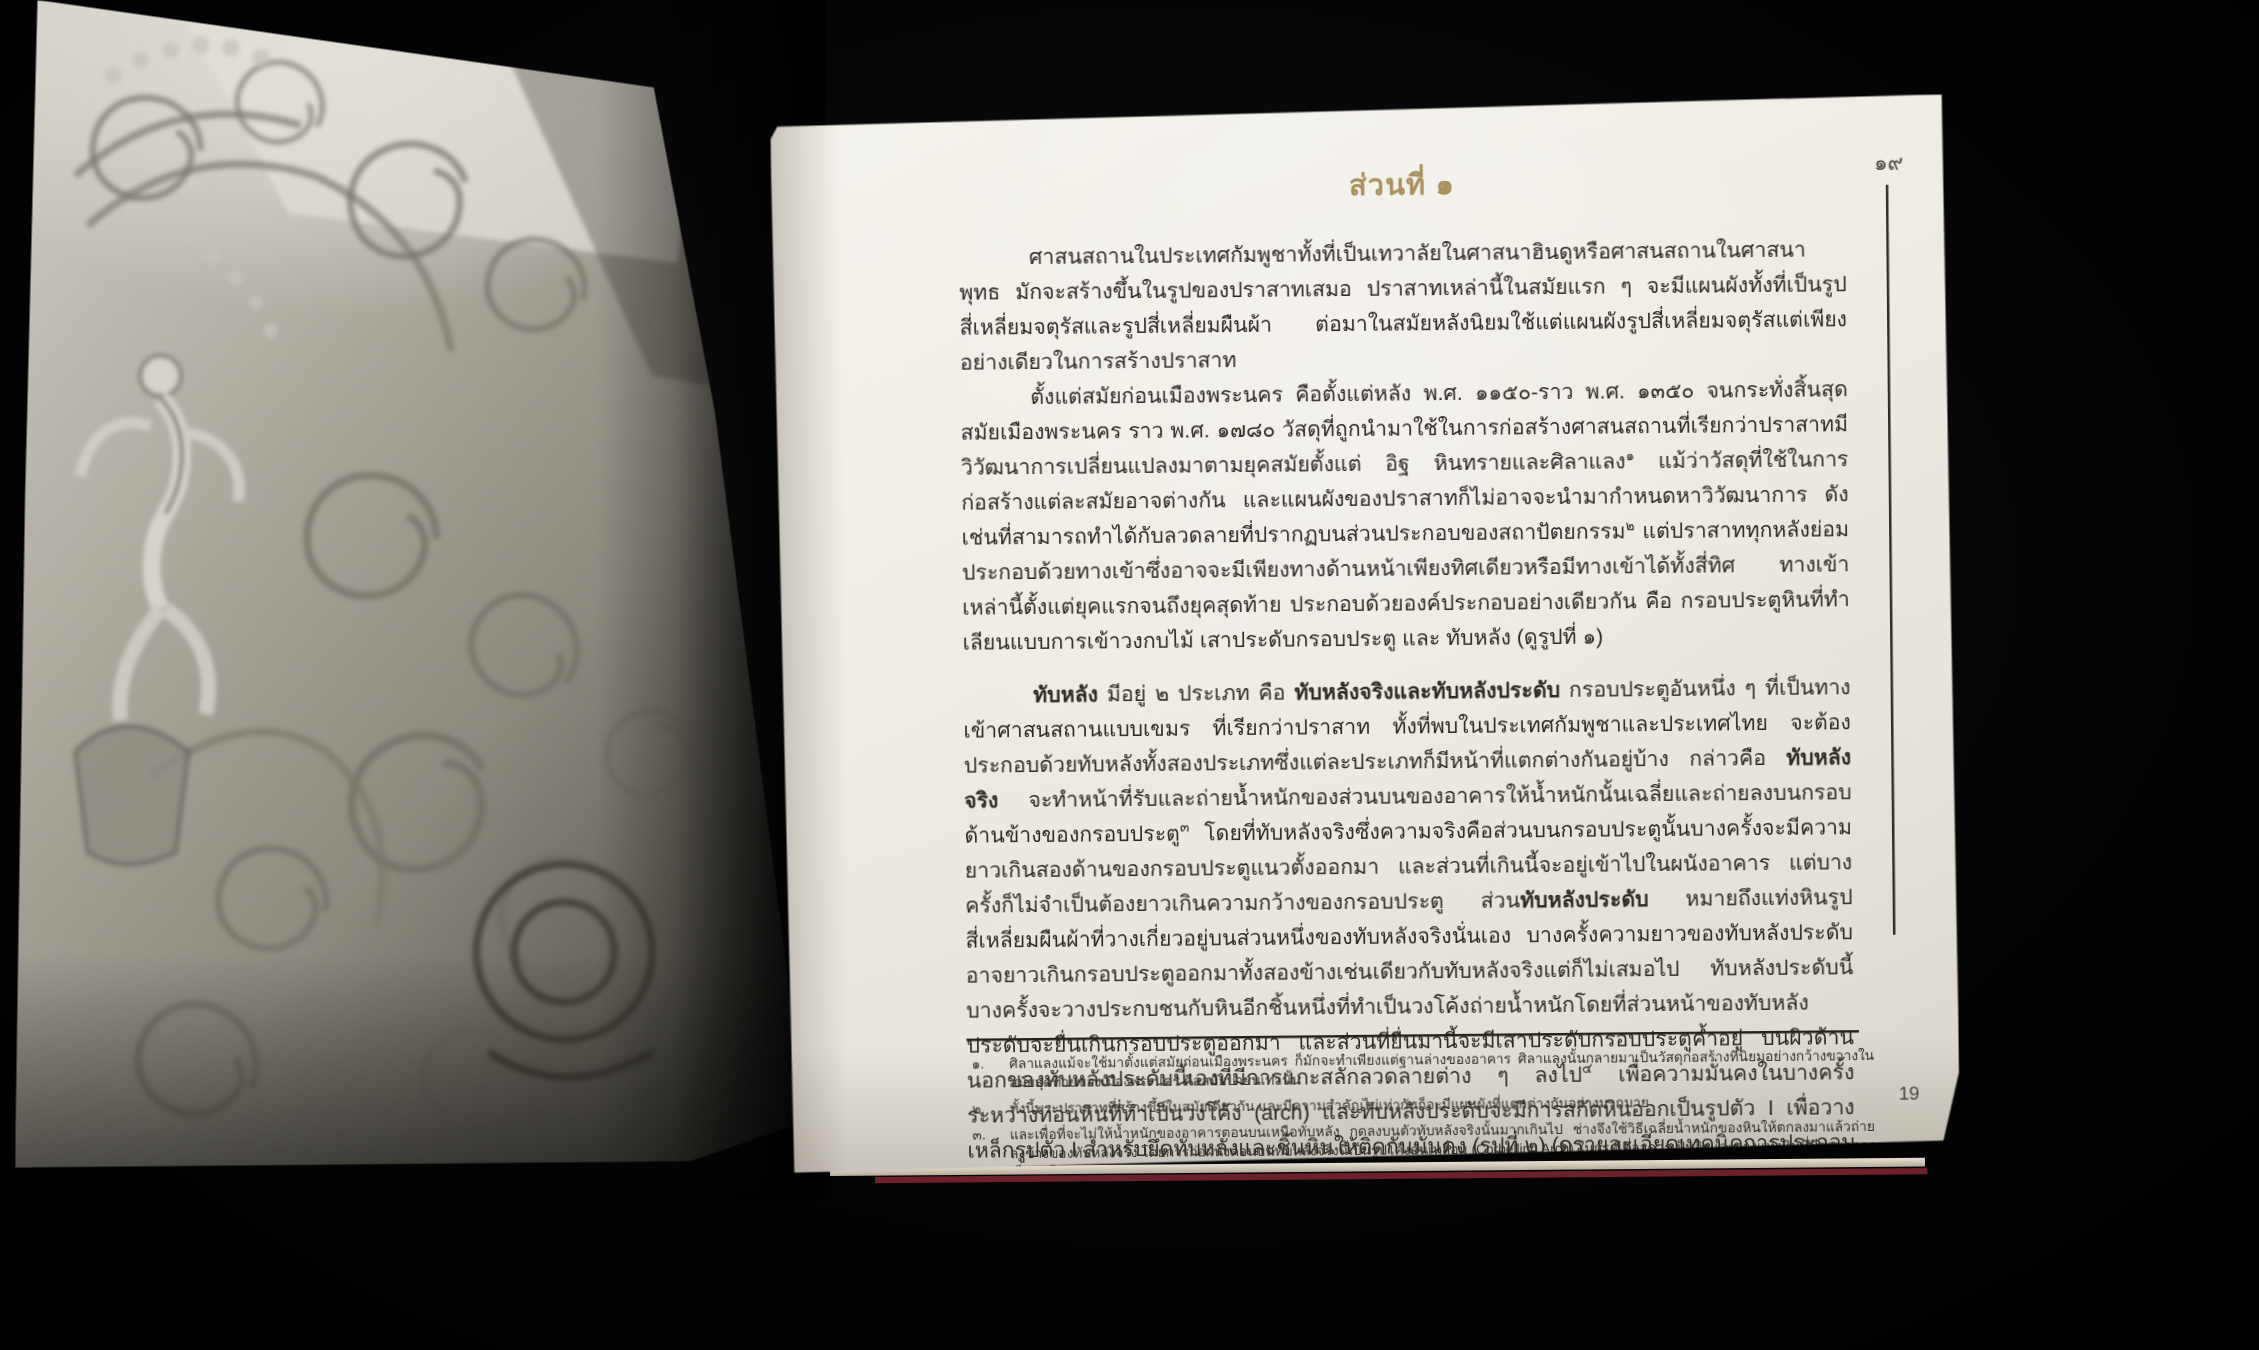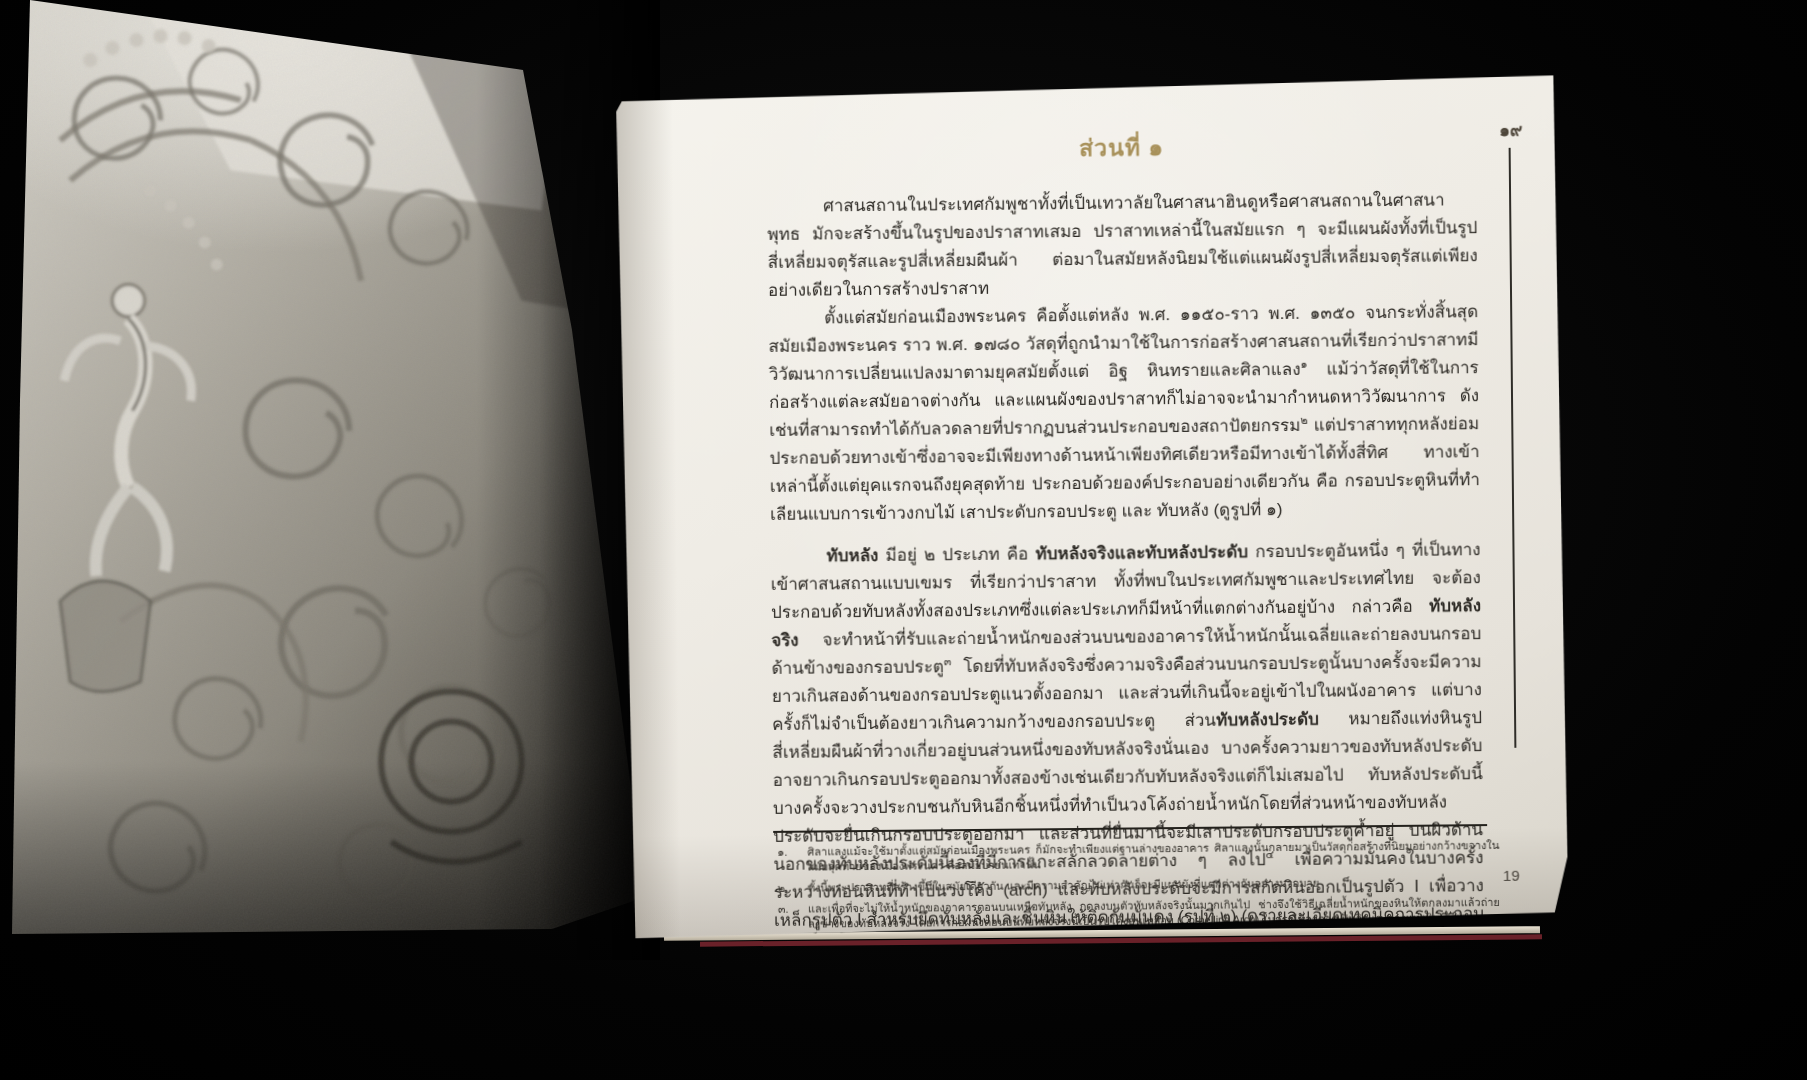--- a/index.html
+++ b/index.html
@@ -36,22 +36,22 @@
   sup.fnref{font-size:11px;line-height:0;}
 
   .fn-rule{position:absolute;left:150px;top:748px;width:714px;height:2px;background:#23211c;}
   .footnotes{position:absolute;left:150px;top:762px;width:726px;font-size:11px;
     line-height:15px;color:#35322c;}
   .fn{display:flex;margin-bottom:6px;}
   .fn-num{flex:none;width:30px;padding-left:4px;}
   .fn-text{flex:1;text-align:justify;}
 
   .v-rule{position:absolute;right:50px;top:72px;width:2px;height:600px;background:#2f2d28;}
-  .folio{position:absolute;right:38px;top:40px;font-size:17px;font-weight:bold;color:#4e463a;text-align:right;}
-  .page-num{position:absolute;right:48px;bottom:46px;font-size:15px;color:#4a453d;text-align:right;}
+  .folio{position:absolute;right:38px;top:40px;font-size:17px;font-weight:normal;color:#4e463a;text-align:right;}
+  .page-num{position:absolute;right:32px;bottom:46px;font-size:15px;color:#4a453d;text-align:right;}
 
   
   .edge-cream{position:absolute;left:664px;top:930px;width:876px;height:7px;
     background:linear-gradient(#e9e2d3,#b4ac9b);transform:rotate(-0.5deg);}
   .edge-red{position:absolute;left:700px;top:938px;width:842px;height:5px;
     background:#7d2730;opacity:.85;transform:rotate(-0.5deg);}
 </style>
 </head>
 <body>
 

